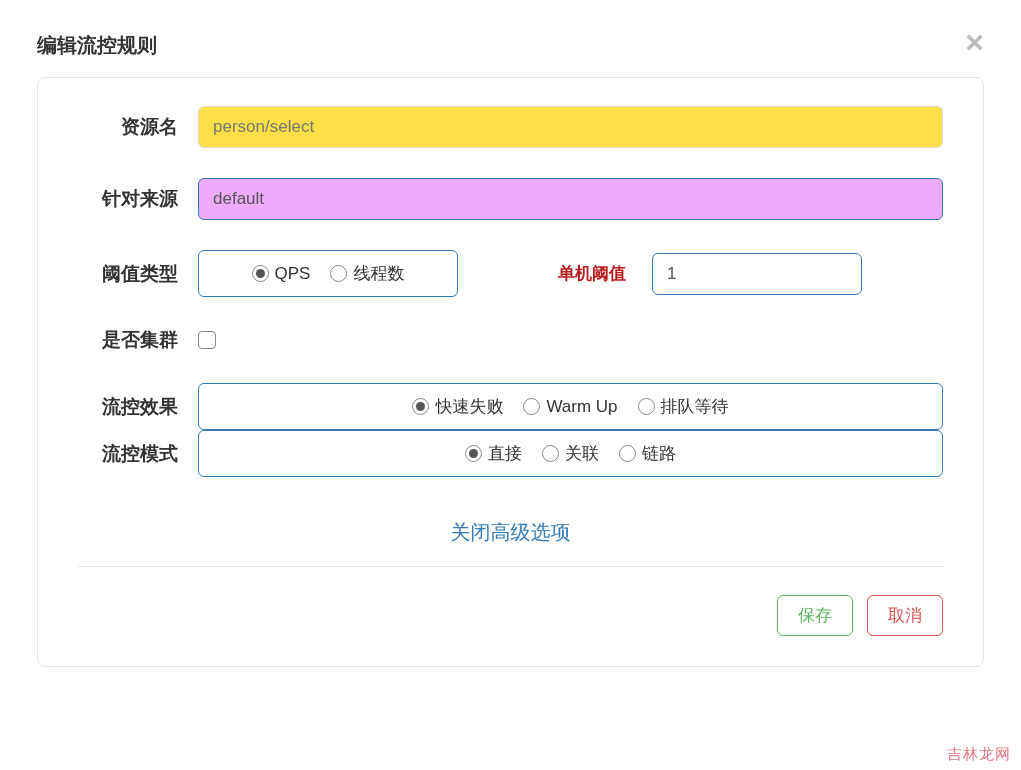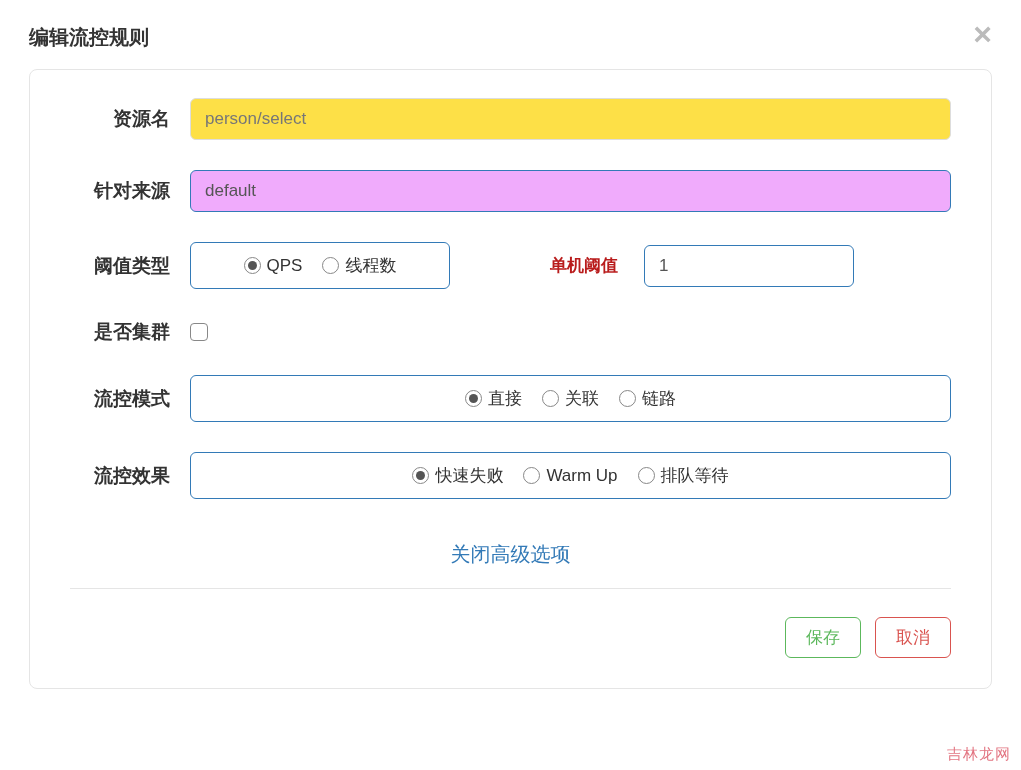--- a/index.html
+++ b/index.html
@@ -11,21 +11,21 @@
       font-family: -apple-system, BlinkMacSystemFont, "Segoe UI", "Microsoft YaHei", sans-serif;
       background: #fff;
       width: 1021px;
       height: 770px;
       position: relative;
     }
     .modal {
       position: relative;
       width: 100%;
       height: 100%;
-      padding: 4px;
+      padding: 12px;
     }
     .modal-header {
       padding: 20px 25px 18px 25px;
       display: flex;
       justify-content: space-between;
       align-items: center;
     }
     .modal-title {
       font-size: 20px;
       font-weight: 700;
@@ -236,56 +236,56 @@
       <input class="threshold-input" value="1" style="">
     </div>
 
     <div class="form-row">
       <div class="form-label">是否集群</div>
       <div class="form-control">
         <div class="checkbox-box"></div>
       </div>
     </div>
 
-    <div class="form-row">
-      <div class="form-label">流控模式</div>
-      <div class="radio-panel full">
-        <div class="radio-item">
-          <span class="radio-circle checked"></span>
-          <span class="radio-label">直接</span>
-        </div>
-        <div class="radio-item">
-          <span class="radio-circle"></span>
-          <span class="radio-label">关联</span>
-        </div>
-        <div class="radio-item">
-          <span class="radio-circle"></span>
-          <span class="radio-label">链路</span>
-        </div>
-      </div>
-    </div>
-
     <div class="form-row" style="margin-bottom:0">
       <div class="form-label">流控效果</div>
       <div class="radio-panel full">
         <div class="radio-item">
           <span class="radio-circle checked"></span>
           <span class="radio-label">快速失败</span>
         </div>
         <div class="radio-item">
           <span class="radio-circle"></span>
           <span class="radio-label">Warm Up</span>
         </div>
         <div class="radio-item">
           <span class="radio-circle"></span>
           <span class="radio-label">排队等待</span>
         </div>
       </div>
     </div>
 
+    <div class="form-row">
+      <div class="form-label">流控模式</div>
+      <div class="radio-panel full">
+        <div class="radio-item">
+          <span class="radio-circle checked"></span>
+          <span class="radio-label">直接</span>
+        </div>
+        <div class="radio-item">
+          <span class="radio-circle"></span>
+          <span class="radio-label">关联</span>
+        </div>
+        <div class="radio-item">
+          <span class="radio-circle"></span>
+          <span class="radio-label">链路</span>
+        </div>
+      </div>
+    </div>
+
     <div class="advanced-link">
       <a>关闭高级选项</a>
     </div>
 
     <hr class="divider">
 
     <div class="modal-footer">
       <button class="btn btn-save">保存</button>
       <button class="btn btn-cancel">取消</button>
     </div>

